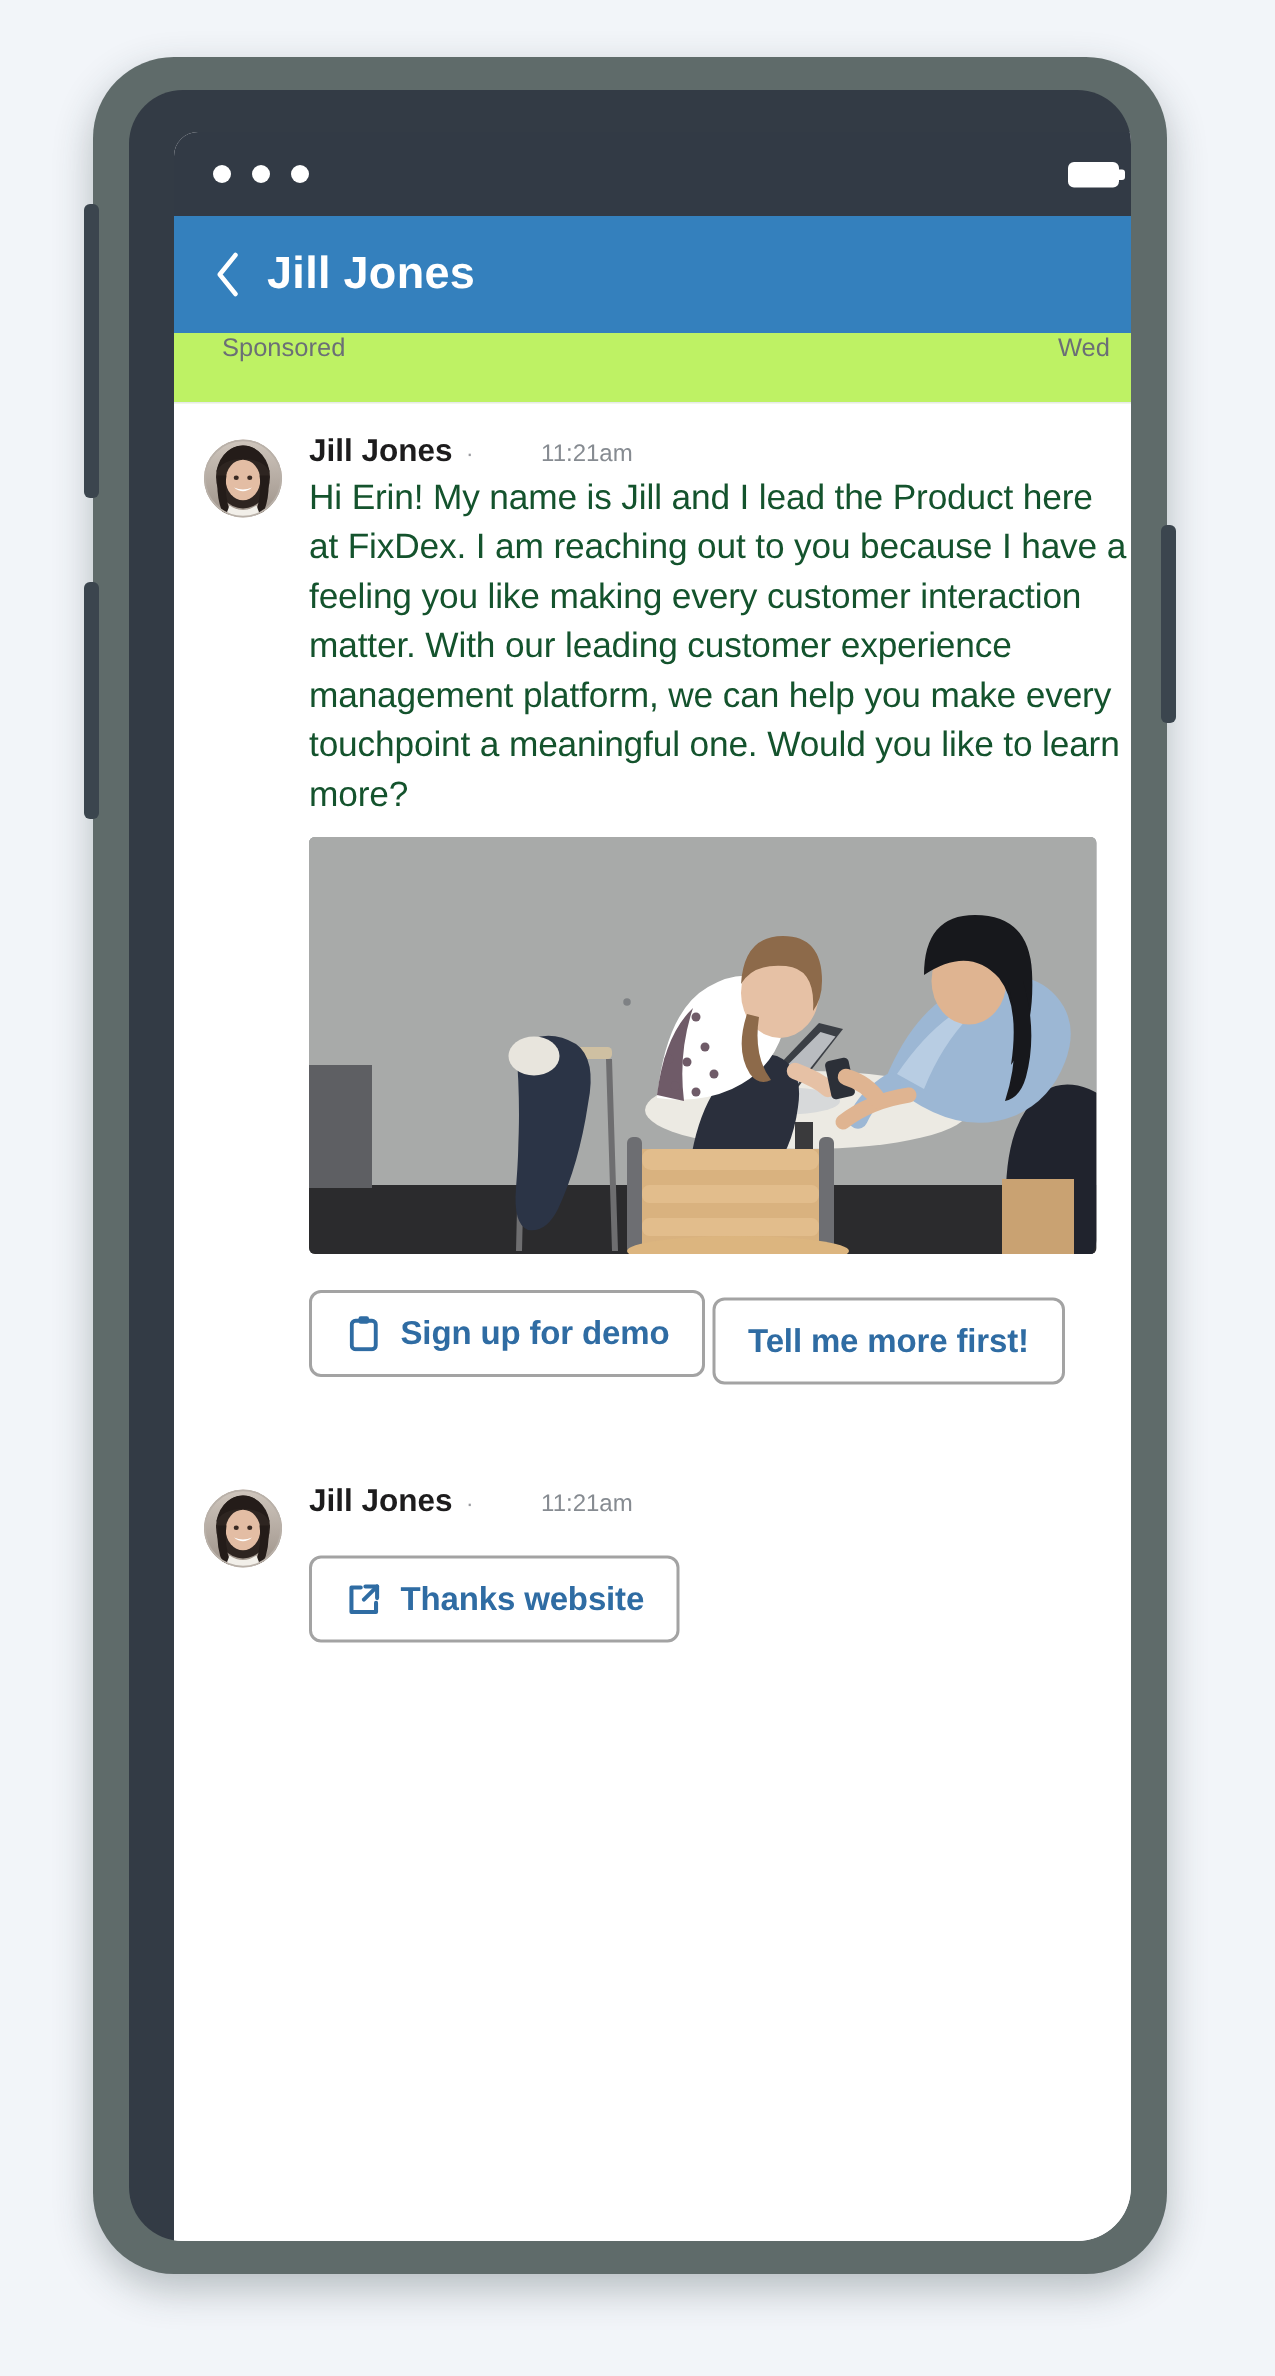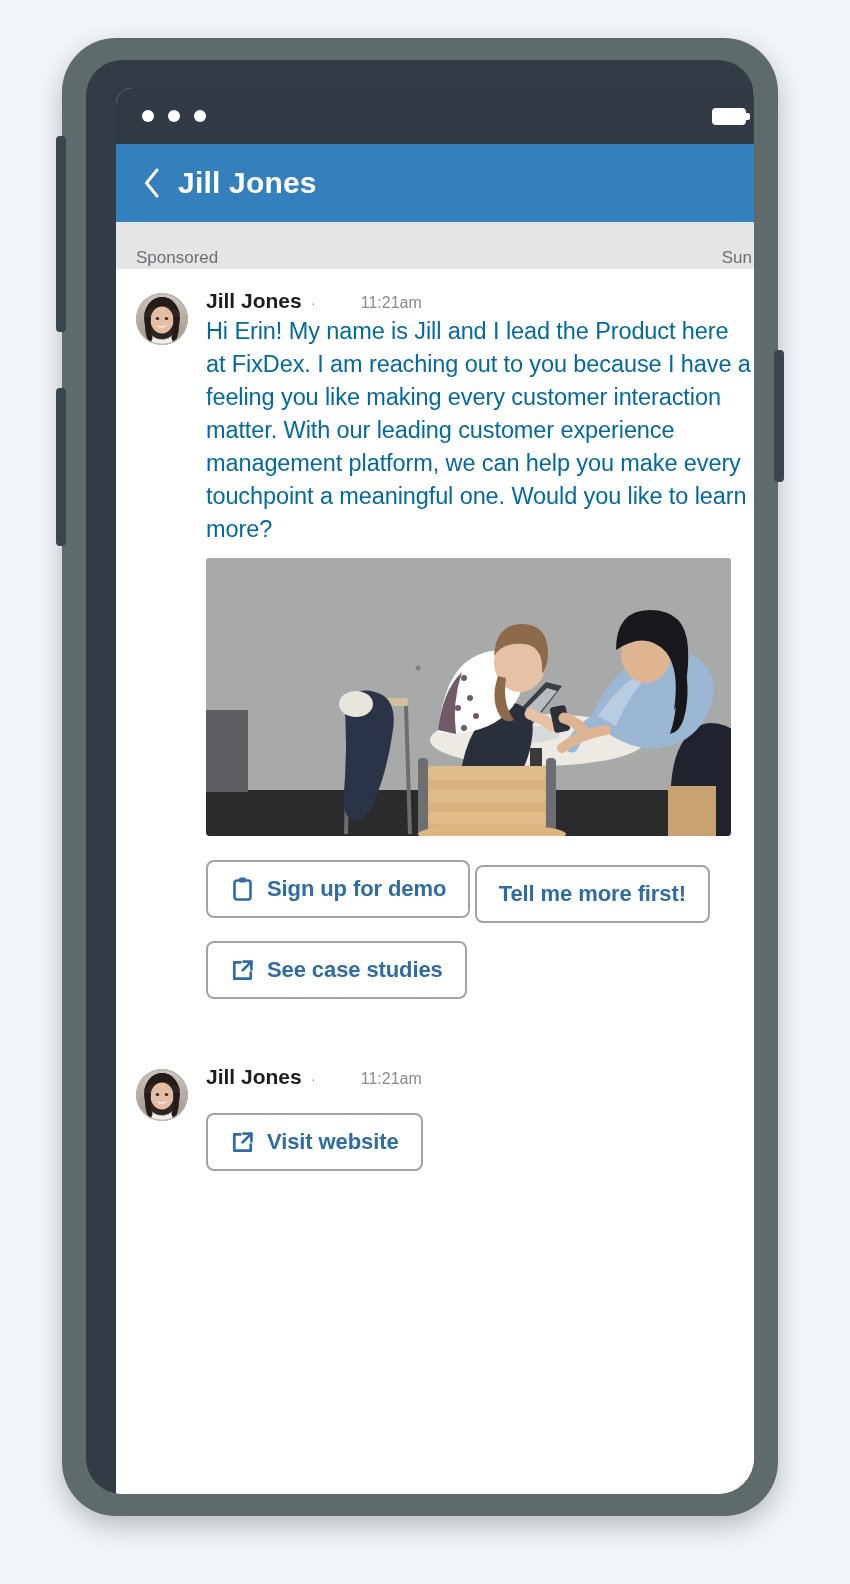--- a/index.html
+++ b/index.html
@@ -111,26 +111,26 @@
   .app-title {
     color: #ffffff;
     font-size: 30px;
     font-weight: bold;
     letter-spacing: 0.2px;
   }
 
   
   .sponsored-bar {
     height: 46px;
-    background: #e5e5e5;
+    background: #bef264;
     border-bottom: 1px solid #e7e9ec;
     display: flex;
-    align-items: flex-end;
+    align-items: flex-start;
     justify-content: space-between;
-    padding: 0 20px;
+    padding: 0 32px;
     flex: none;
   }
   .sponsored-label, .sponsored-day {
     font-size: 17px;
     color: #6b6f76;
   }
 
   
   .conversation {
     flex: 1;
@@ -158,21 +158,21 @@
     font-size: 21px;
     font-weight: bold;
     color: #1d1c1d;
   }
   .msg-dot { color: #9a9ba0; font-size: 15px; margin: 0 9px; }
   .msg-time { font-size: 16px; color: #868b91; margin-left: 36px; }
 
   .msg-text {
     font-size: 23.5px;
     line-height: 33px;
-    color: #0369a1;
+    color: #14532d;
     letter-spacing: -0.1px;
   }
 
   
   .msg-image {
     margin-top: 12px;
     width: 525px;
     height: 278px;
     border-radius: 4px;
     overflow: hidden;
@@ -235,21 +235,21 @@
         <div class="back-chevron">
           <svg width="17" height="30" viewBox="0 0 17 30" fill="none">
             <path d="M14 2 L3.5 15 L14 28" stroke="#ffffff" stroke-width="3" stroke-linecap="round" stroke-linejoin="round"></path>
           </svg>
         </div>
         <div class="app-title">Jill Jones</div>
       </div>
 
       <div class="sponsored-bar">
         <span class="sponsored-label">Sponsored</span>
-        <span class="sponsored-day">Sun</span>
+        <span class="sponsored-day">Wed</span>
       </div>
 
       <div class="conversation">
 
         <div class="message">
           <div class="avatar">
             <svg viewBox="0 0 52 52" preserveAspectRatio="xMidYMid slice">
               <defs>
                 <clipPath id="ac1">
                     <circle cx="26" cy="26" r="26"></circle>
@@ -352,30 +352,20 @@
                     <rect x="6" y="0.5" width="7" height="5" rx="1.5" fill="#2f6ca3"></rect>
                   </svg>
                 </span>
                 <span class="label">Sign up for demo</span>
               </div>
 
               <div class="action-btn">
                 <span class="label">Tell me more first!</span>
               </div>
 
-              <div class="action-btn">
-                <span class="ico">
-                  <svg width="23" height="23" viewBox="0 0 23 23" fill="none">
-                    <path d="M9.5 3.3 H3.3 V19.7 H19.7 V13.5" stroke="#2f6ca3" stroke-width="2.7" stroke-linecap="round" stroke-linejoin="round"></path>
-                    <path d="M12.6 2.6 H20.4 V10.4" stroke="#2f6ca3" stroke-width="2.7" stroke-linecap="round" stroke-linejoin="round"></path>
-                    <path d="M20.4 2.6 L11.6 11.4" stroke="#2f6ca3" stroke-width="2.7" stroke-linecap="round"></path>
-                  </svg>
-                </span>
-                <span class="label">See case studies</span>
-              </div>
 
             </div>
           </div>
         </div>
 
         <div class="msg-spacer"></div>
 
         <div class="message">
           <div class="avatar">
             <svg viewBox="0 0 52 52" preserveAspectRatio="xMidYMid slice">
@@ -412,21 +402,21 @@
 
             <div class="actions">
               <div class="action-btn">
                 <span class="ico">
                   <svg width="23" height="23" viewBox="0 0 23 23" fill="none">
                     <path d="M9.5 3.3 H3.3 V19.7 H19.7 V13.5" stroke="#2f6ca3" stroke-width="2.7" stroke-linecap="round" stroke-linejoin="round"></path>
                     <path d="M12.6 2.6 H20.4 V10.4" stroke="#2f6ca3" stroke-width="2.7" stroke-linecap="round" stroke-linejoin="round"></path>
                     <path d="M20.4 2.6 L11.6 11.4" stroke="#2f6ca3" stroke-width="2.7" stroke-linecap="round"></path>
                   </svg>
                 </span>
-                <span class="label">Visit website</span>
+                <span class="label">Thanks website</span>
               </div>
             </div>
           </div>
         </div>
 
       </div>
     </div>
   </div>
 </div>
 

